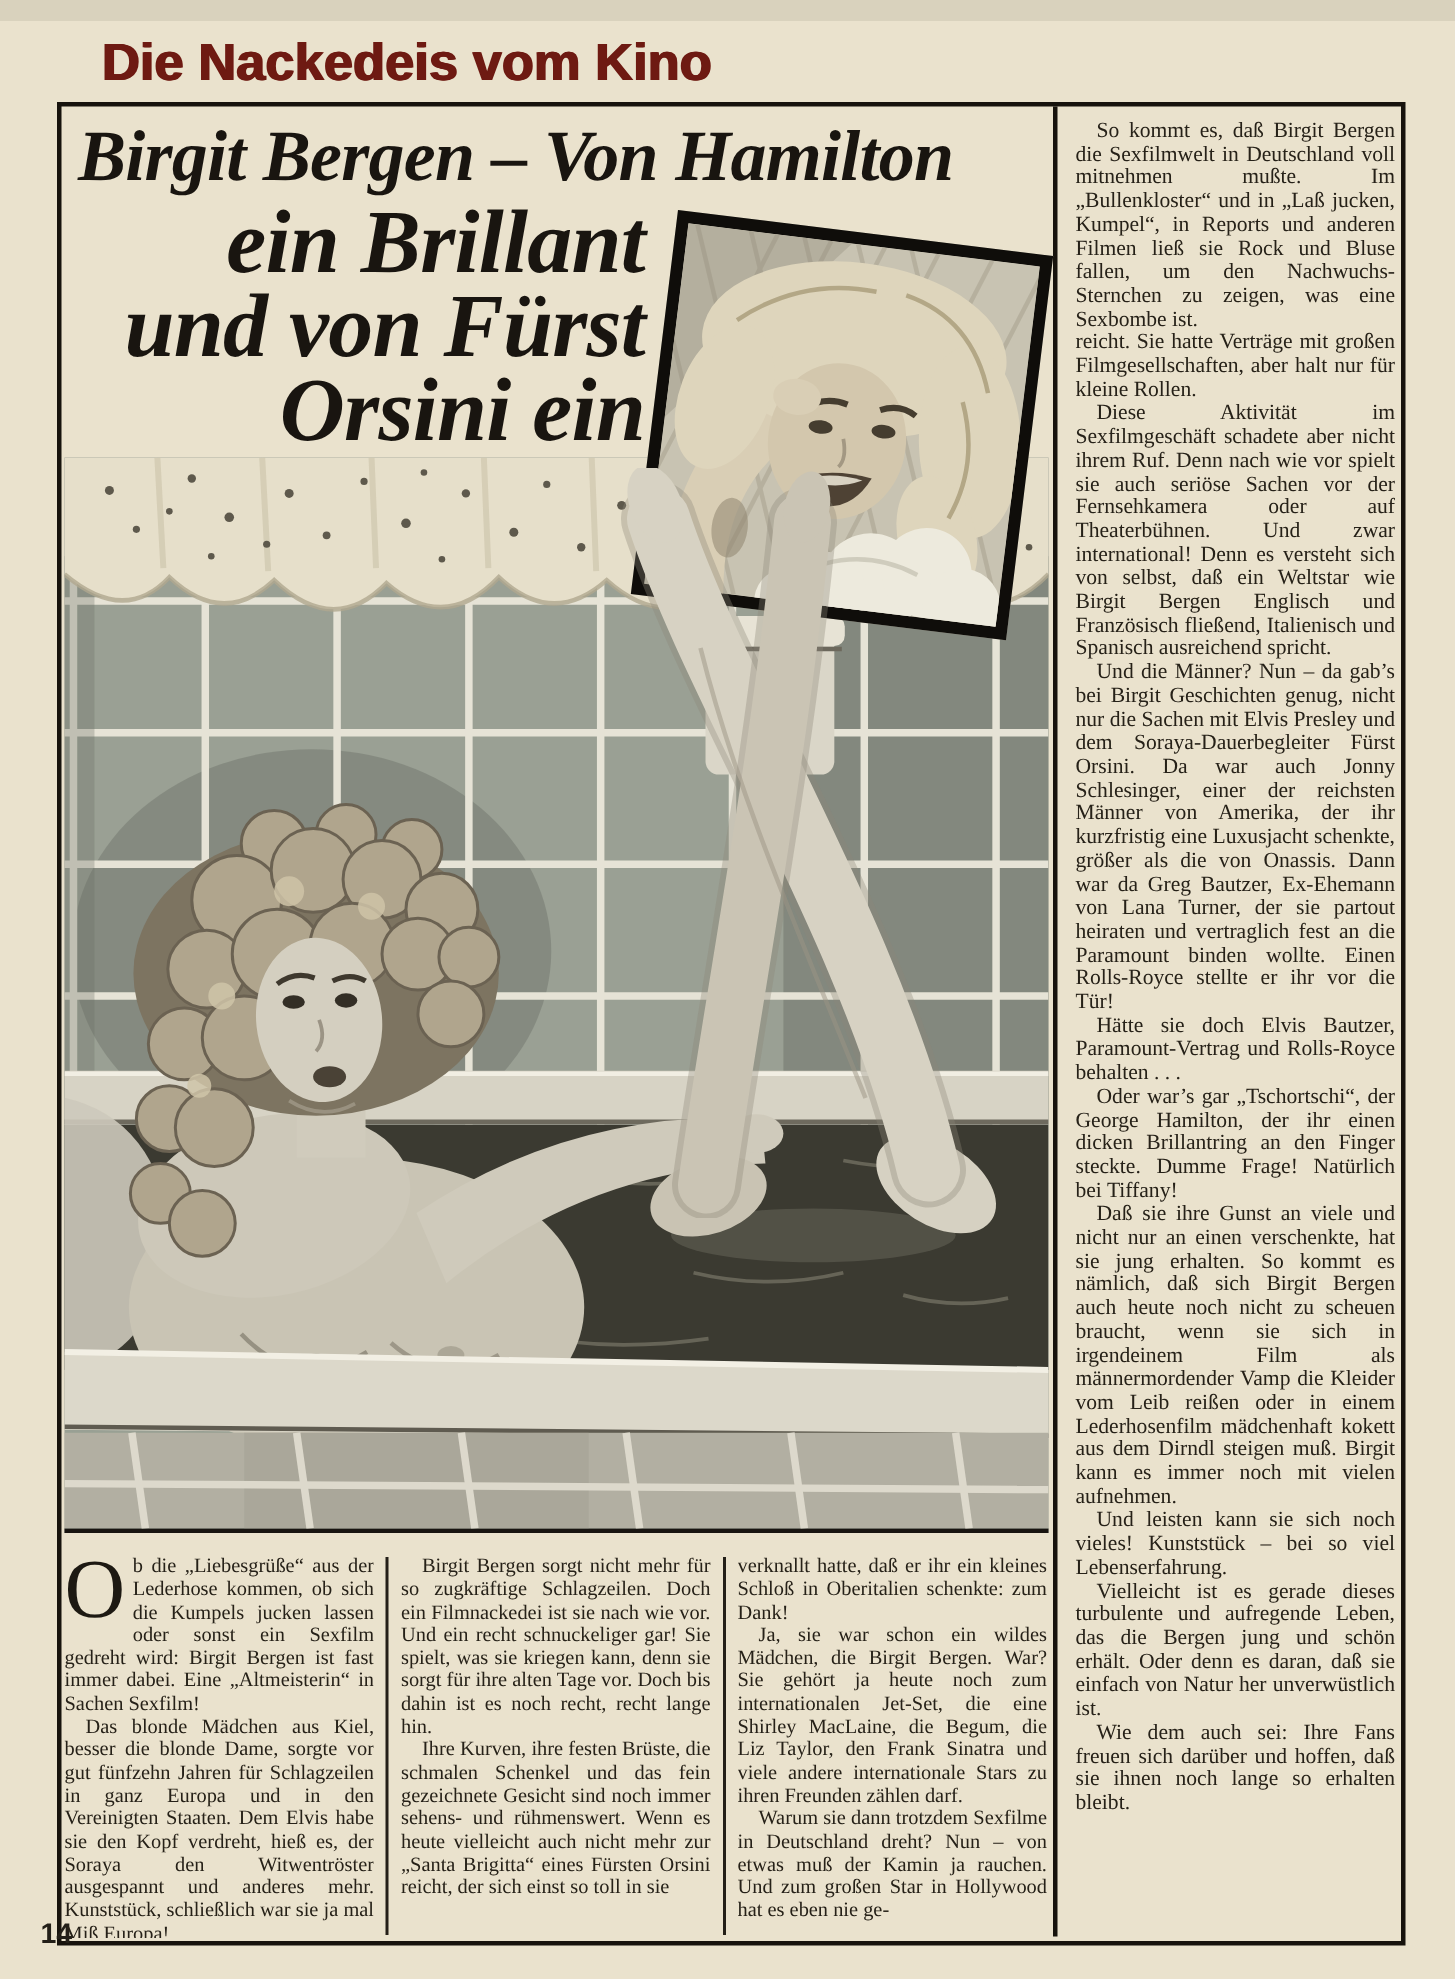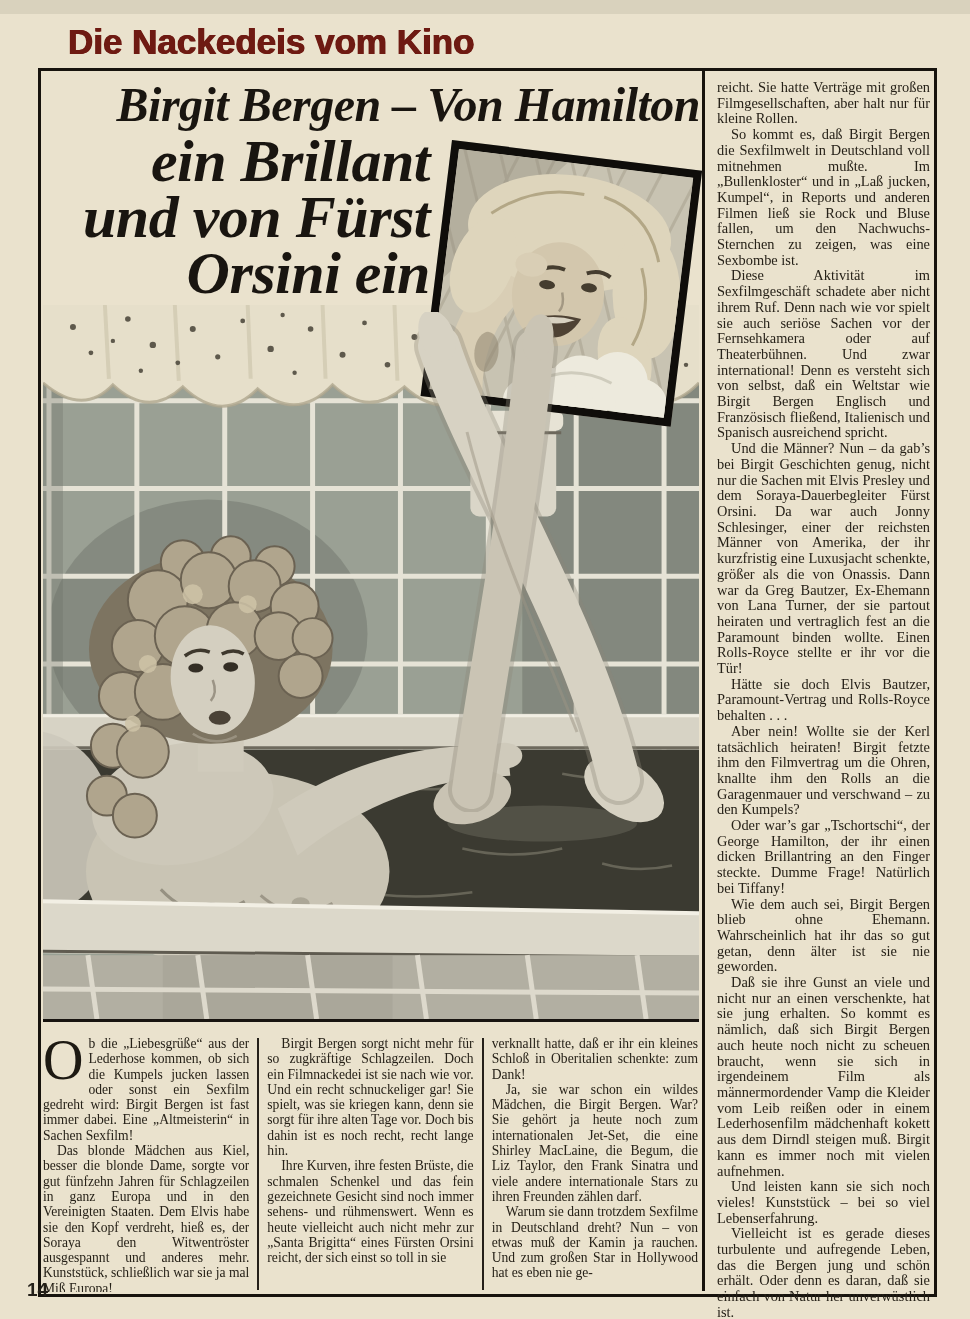--- a/index.html
+++ b/index.html
@@ -21,21 +21,21 @@
     font-weight:bold;font-size:35px;letter-spacing:0px;
     color:var(--masthead_red);
     text-shadow:0.6px 0 0 var(--masthead_red), -0.6px 0 0 var(--masthead_red);
   }
   .frame{
     position:absolute;left:38px;top:54px;width:899px;height:1229px;
     border:3px solid var(--frame);box-sizing:border-box;
   }
   .headline{position:absolute;left:52px;top:62px;width:648px;
     font-style:italic;font-weight:bold;color:#191510;z-index:1;}
-  .headline .hl1{font-size:48px;line-height:57px;letter-spacing:-0.5px;white-space:nowrap;text-align:right;}
+  .headline .hl1{font-size:48px;line-height:57px;letter-spacing:-0.5px;white-space:nowrap;}
   .headline-sub{width:378px;text-align:right;}
   .headline-sub div{font-size:60px;line-height:56px;letter-spacing:-0.5px;}
   .photo{
     position:absolute;left:43px;top:291px;width:656px;height:714px;
     border-bottom:3px solid #181410;z-index:1;background:#99a094;
   }
   .photo svg{display:block;width:100%;height:100%;}
   .inset{
     position:absolute;left:452px;top:126px;width:236px;height:242px;
     border:8px solid #0f0d0a;background:#c8c3b2;
@@ -324,28 +324,26 @@
     <path d="M42,34 C80,150 185,310 222,468" stroke="#8d8677" stroke-width="50" fill="none" stroke-linecap="round" opacity="0.35"></path>
     <path d="M42,34 C80,150 185,310 222,468" stroke="#d7d2c3" stroke-width="42" fill="none" stroke-linecap="round"></path>
     <path d="M138,36 C122,200 92,350 74,478" stroke="#8d8677" stroke-width="46" fill="none" stroke-linecap="round" opacity="0.35"></path>
     <path d="M138,36 C122,200 92,350 74,478" stroke="#cac4b4" stroke-width="38" fill="none" stroke-linecap="round"></path>
     <ellipse cx="40" cy="24" rx="17" ry="27" fill="#d7d2c3" transform="rotate(-22 40 24)"></ellipse>
     <ellipse cx="141" cy="26" rx="15" ry="24" fill="#cac4b4" transform="rotate(12 141 26)"></ellipse>
     <path d="M70,120 C95,220 140,320 180,420" stroke="#9b9484" stroke-width="3" fill="none" opacity="0.5"></path>
   </svg>
 
   <div class="right-col">
+    <p class="par indent">So kommt es, daß Birgit Bergen die Sexfilmwelt in Deutschland voll mitnehmen mußte. Im „Bullenkloster“ und in „Laß jucken, Kumpel“, in Reports und anderen Filmen ließ sie Rock und Bluse fallen, um den Nachwuchs-Sternchen zu zeigen, was eine Sexbombe ist.</p>
     <p class="par">reicht. Sie hatte Verträge mit großen Filmgesellschaften, aber halt nur für kleine Rollen.</p>
-    <p class="par indent">So kommt es, daß Birgit Bergen die Sexfilmwelt in Deutschland voll mitnehmen mußte. Im „Bullenkloster“ und in „Laß jucken, Kumpel“, in Reports und anderen Filmen ließ sie Rock und Bluse fallen, um den Nachwuchs-Sternchen zu zeigen, was eine Sexbombe ist.</p>
     <p class="par indent">Diese Aktivität im Sexfilmgeschäft schadete aber nicht ihrem Ruf. Denn nach wie vor spielt sie auch seriöse Sachen vor der Fernsehkamera oder auf Theaterbühnen. Und zwar international! Denn es versteht sich von selbst, daß ein Weltstar wie Birgit Bergen Englisch und Französisch fließend, Italienisch und Spanisch ausreichend spricht.</p>
     <p class="par indent">Und die Männer? Nun – da gab’s bei Birgit Geschichten genug, nicht nur die Sachen mit Elvis Presley und dem Soraya-Dauerbegleiter Fürst Orsini. Da war auch Jonny Schlesinger, einer der reichsten Männer von Amerika, der ihr kurzfristig eine Luxusjacht schenkte, größer als die von Onassis. Dann war da Greg Bautzer, Ex-Ehemann von Lana Turner, der sie partout heiraten und vertraglich fest an die Paramount binden wollte. Einen Rolls-Royce stellte er ihr vor die Tür!</p>
     <p class="par indent">Hätte sie doch Elvis Bautzer, Paramount-Vertrag und Rolls-Royce behalten . . .</p>
-    <p class="par indent">Aber nein! Wollte sie der Kerl tatsächlich heiraten! Birgit fetzte ihm den Filmvertrag um die Ohren, knallte ihm den Rolls an die Garagenmauer und verschwand – zu den Kumpels?</p>
     <p class="par indent">Oder war’s gar „Tschortschi“, der George Hamilton, der ihr einen dicken Brillantring an den Finger steckte. Dumme Frage! Natürlich bei Tiffany!</p>
-    <p class="par indent">Wie dem auch sei, Birgit Bergen blieb ohne Ehemann. Wahrscheinlich hat ihr das so gut getan, denn älter ist sie nie geworden.</p>
     <p class="par indent">Daß sie ihre Gunst an viele und nicht nur an einen verschenkte, hat sie jung erhalten. So kommt es nämlich, daß sich Birgit Bergen auch heute noch nicht zu scheuen braucht, wenn sie sich in irgendeinem Film als männermordender Vamp die Kleider vom Leib reißen oder in einem Lederhosenfilm mädchenhaft kokett aus dem Dirndl steigen muß. Birgit kann es immer noch mit vielen aufnehmen.</p>
     <p class="par indent">Und leisten kann sie sich noch vieles! Kunststück – bei so viel Lebenserfahrung.</p>
     <p class="par indent">Vielleicht ist es gerade dieses turbulente und aufregende Leben, das die Bergen jung und schön erhält. Oder denn es daran, daß sie einfach von Natur her unverwüstlich ist.</p>
     <p class="par indent">Wie dem auch sei: Ihre Fans freuen sich darüber und hoffen, daß sie ihnen noch lange so erhalten bleibt.</p>
   </div>
 
   <div class="bottom-cols">
     <div class="bcol">
       <p class="par">
         <span class="dropcap">O</span><span>b die „Liebesgrüße“ aus der Lederhose kommen, ob sich die Kumpels jucken lassen oder sonst ein Sexfilm gedreht wird: Birgit Bergen ist fast immer dabei. Eine „Altmeisterin“ in Sachen Sexfilm!</span>

